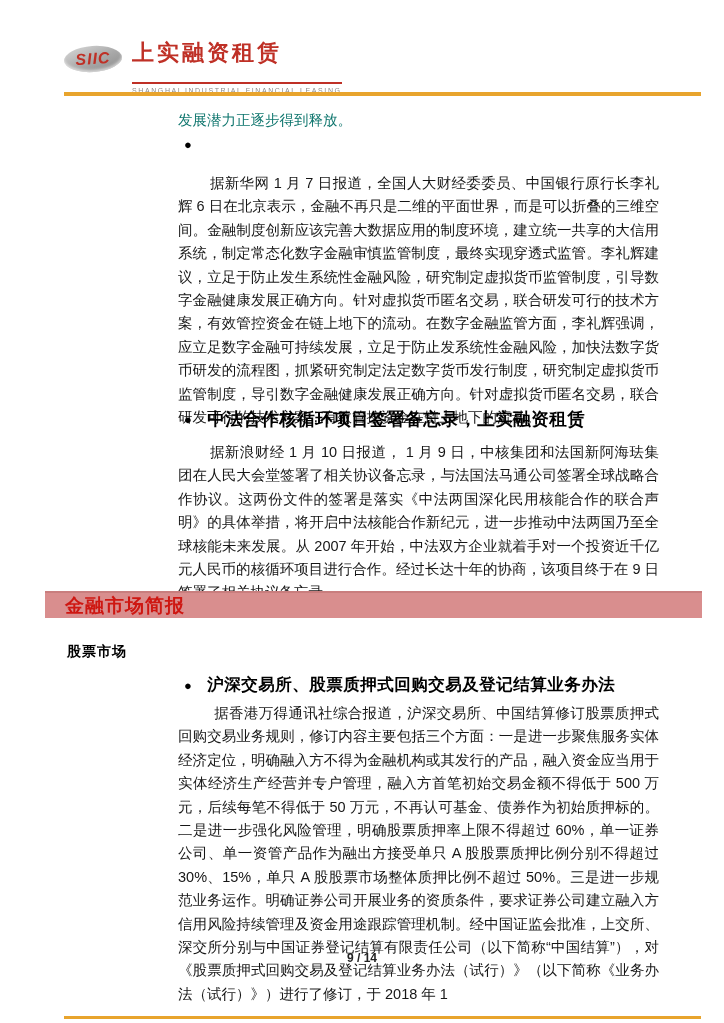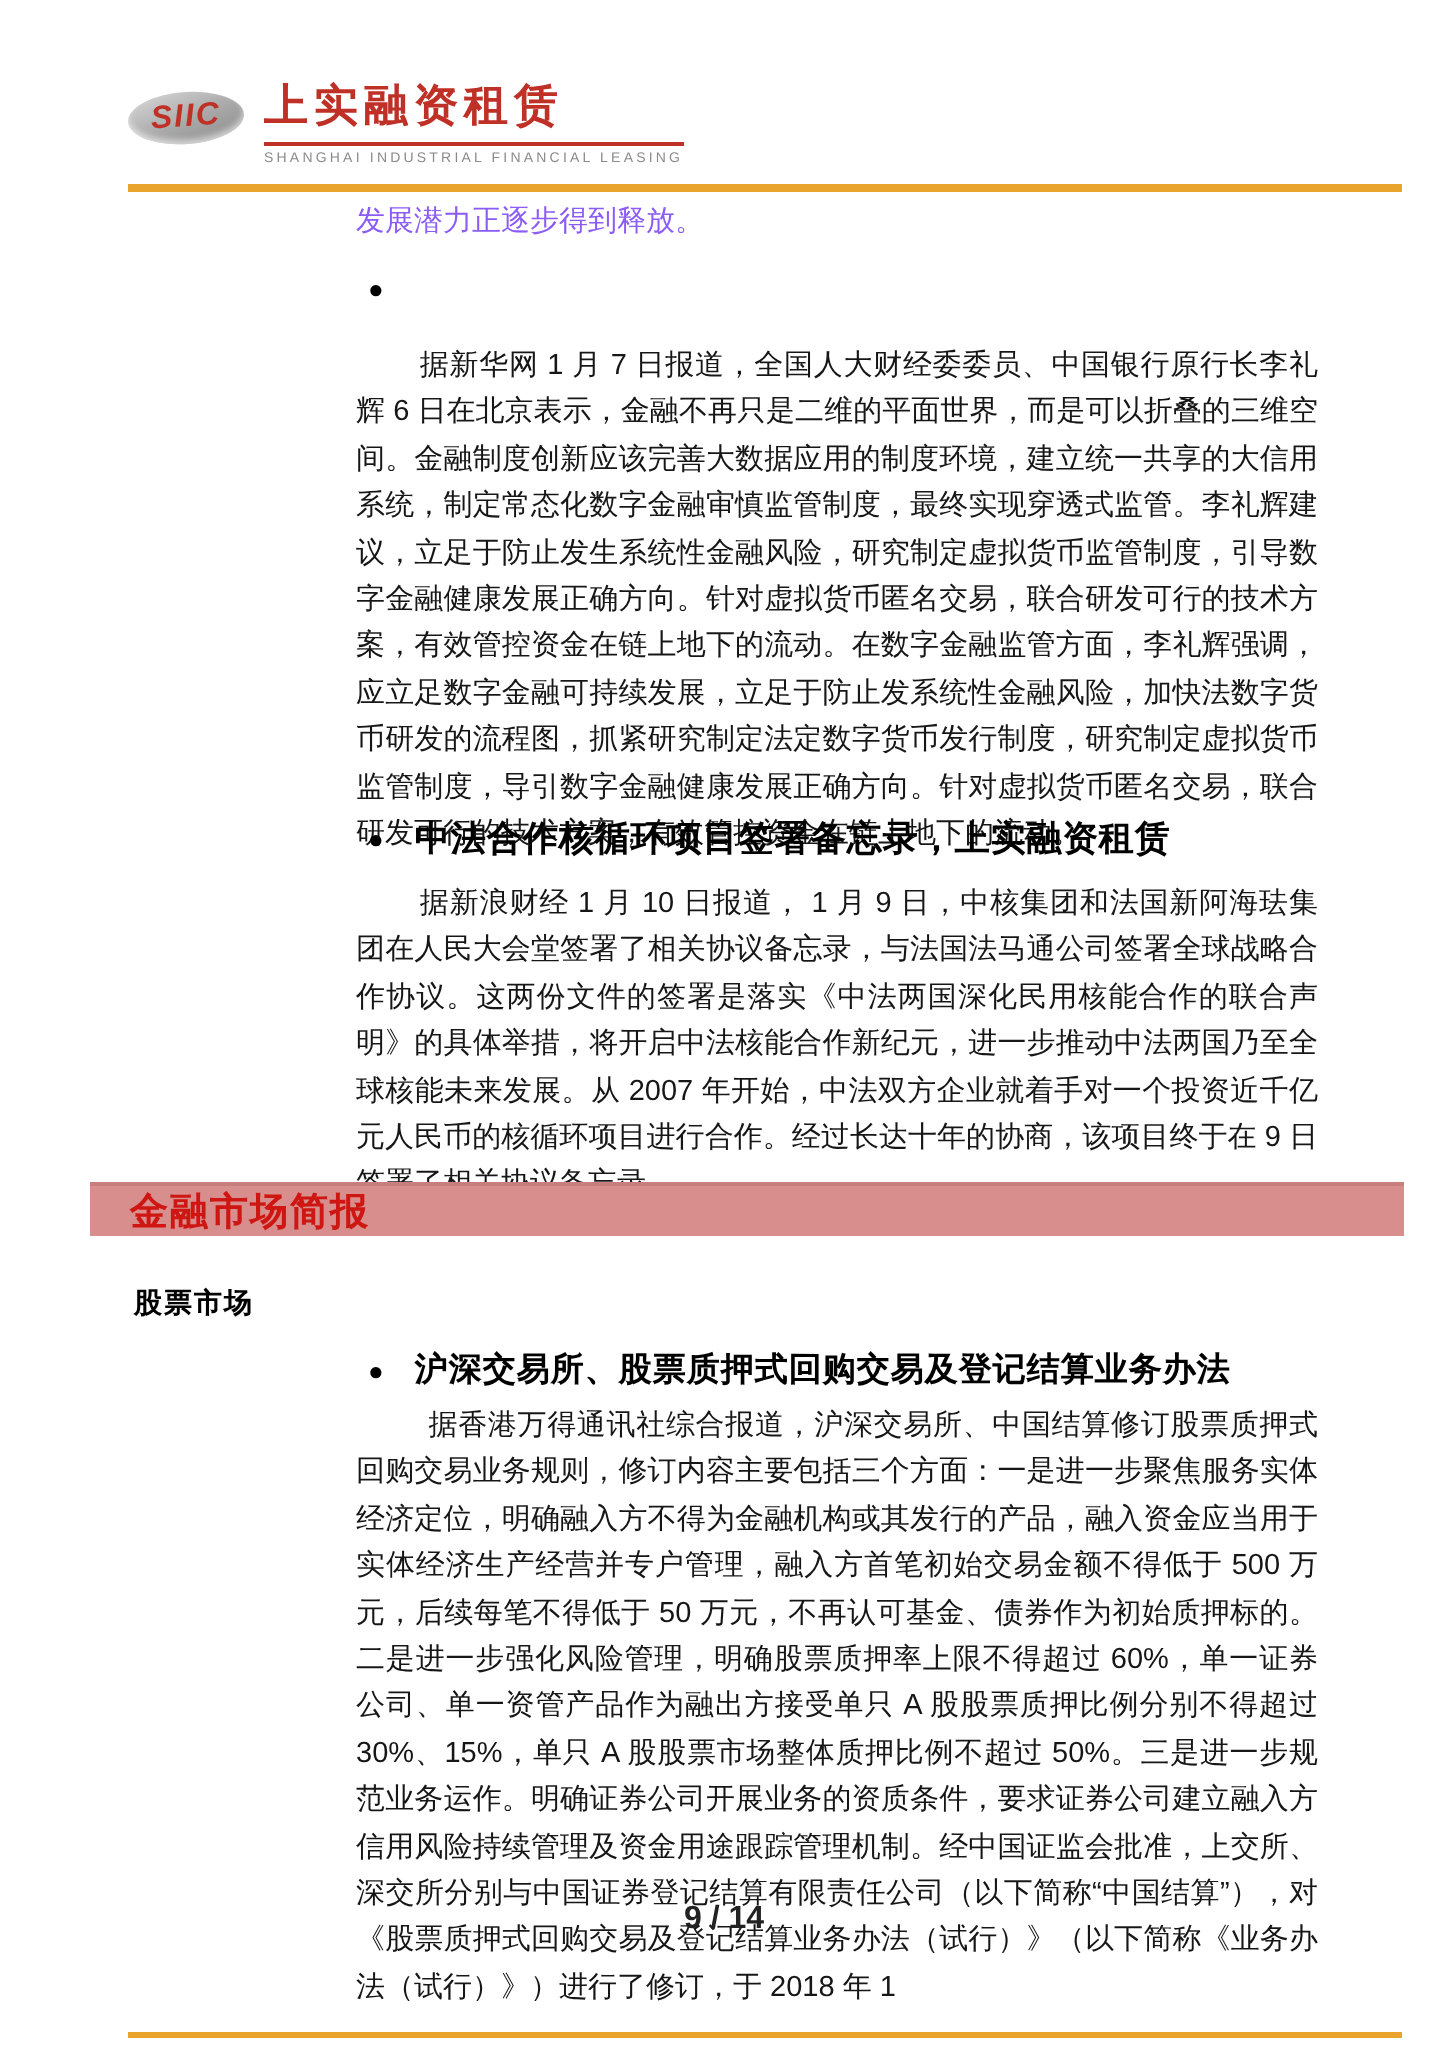--- a/index.html
+++ b/index.html
@@ -23,31 +23,31 @@
     transform:rotate(-4deg);
     box-shadow:inset 0 -2px 3px rgba(255,255,255,.6);
   }
   .logo-siic {
     color:#bf3026; font-weight:bold; font-style:italic;
     font-size:16px; letter-spacing:1px;
   }
   .logo-text { margin-left:10px; display:flex; flex-direction:column; }
   .brand-cn {
     color:#bf3026; font-size:22px; font-weight:bold; letter-spacing:3px;
-    padding-bottom:3px; border-bottom:2px solid #bf3026; white-space:nowrap;
+    padding-bottom:14px; border-bottom:2px solid #bf3026; white-space:nowrap;
   }
   .brand-en {
     margin-top:3px; color:#8a8a8a; font-size:7px; letter-spacing:1.6px; white-space:nowrap;
   }
 
   .gold-rule-top { position:absolute; top:92px; left:64px; width:637px; height:4px; background:#e8a42d; }
   .gold-rule-bottom { position:absolute; top:1016px; left:64px; width:637px; height:3px; background:#e8a42d; }
 
   
-  .intro-line { position:absolute; top:101px; left:178px; width:481px; font-size:14.5px; color:#8b5cf6; }
+  .intro-line { position:absolute; top:111px; left:178px; width:481px; font-size:14.5px; color:#0f766e; }
 
   .article-heading {
     position:absolute; left:184px; width:478px;
     display:flex; align-items:center;
     font-size:17.5px; font-weight:bold; color:#000;
     letter-spacing:0.5px; white-space:nowrap;
   }
   .article-heading .bullet { font-size:13px; margin-right:15px; color:#000; }
   .heading-1 { top:137px; }
   .heading-2 { top:407px; }
@@ -73,21 +73,21 @@
   }
 
   .section-subtitle {
     position:absolute; top:643px; left:67px;
     font-size:14px; font-weight:bold; color:#000; letter-spacing:1px;
   }
 
   
   .page-number {
     position:absolute; top:951px; left:0; width:724px;
-    text-align:center; font-size:16px; font-weight:bold; color:#222;
+    text-align:center; font-size:12px; font-weight:bold; color:#222;
   }
 </style>
 </head>
 <body>
 
 <div class="page">
 
   <div class="logo-wrap">
     <div class="logo-swoosh">
       <span class="logo-siic">SIIC</span>

